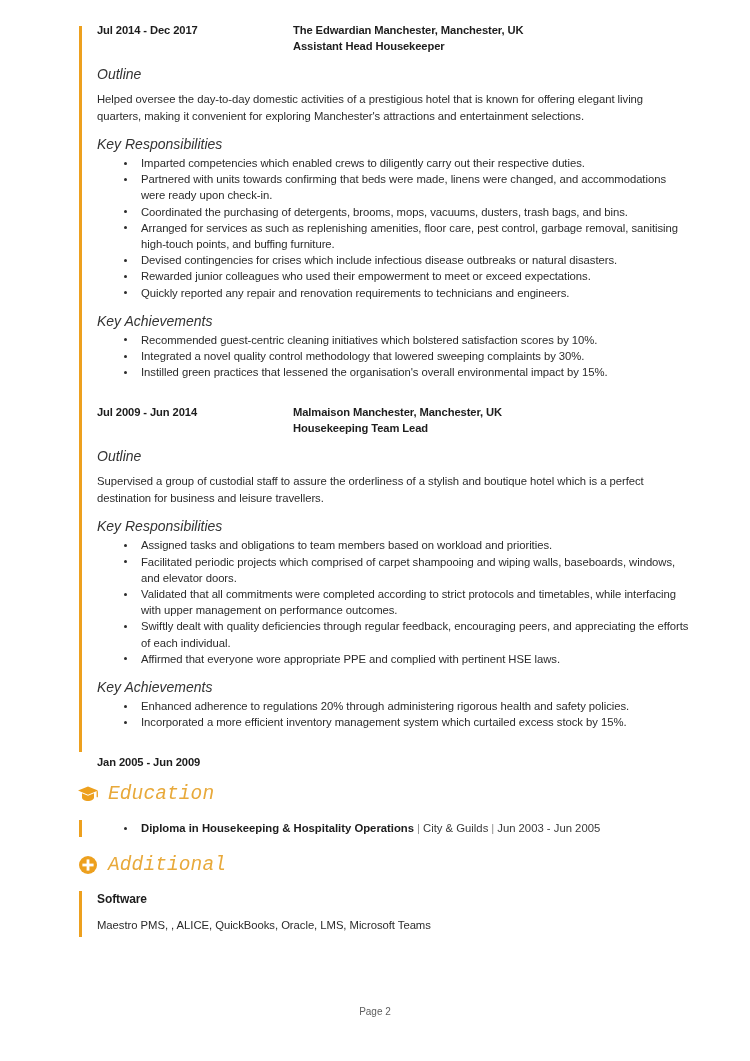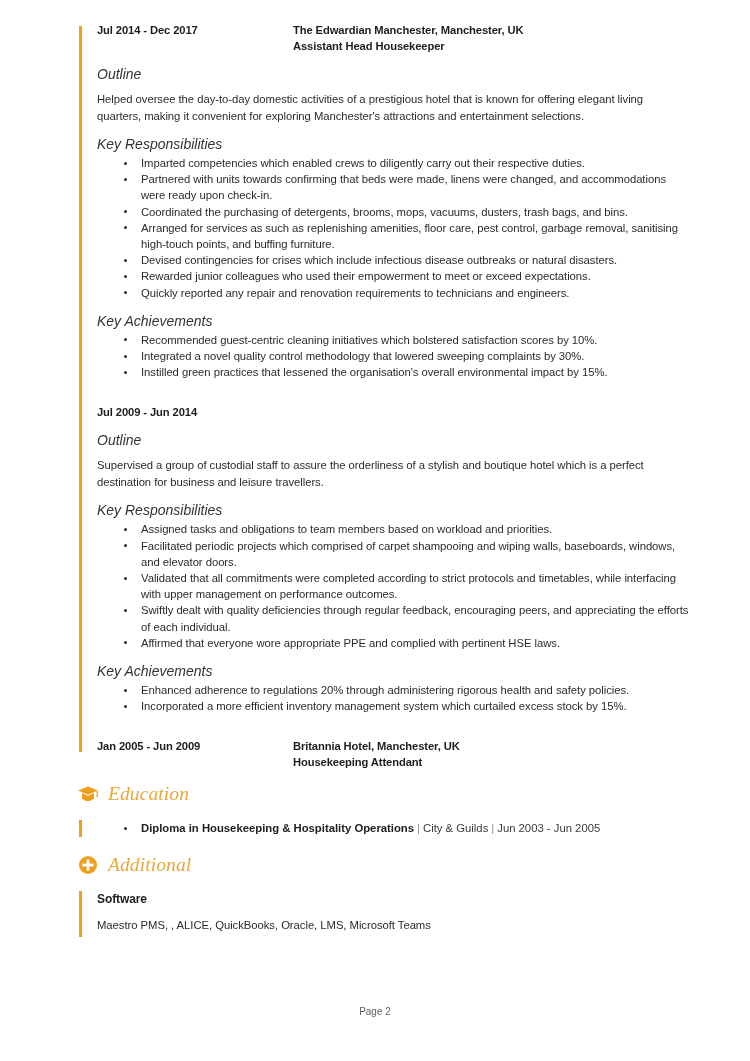--- a/index.html
+++ b/index.html
@@ -121,21 +121,21 @@
   }
   .section-icon {
     width: 22px;
     height: 22px;
     flex: 0 0 22px;
     display: flex;
     align-items: center;
     justify-content: center;
   }
   .section-title {
-    font-family: Liberation Serif, serif;
+    font-family: Liberation Mono, monospace;
     font-style: italic;
     font-size: 19.5px;
     color: #E8A93A;
     letter-spacing: 0.1px;
     line-height: 22px;
   }
 
   
   .education-head { left: 77px; top: 783px; }
   .education-block {
@@ -252,20 +252,24 @@
         <ul class="bullets">
           <li>Recommended guest-centric cleaning initiatives which bolstered satisfaction scores by 10%.</li>
           <li>Integrated a novel quality control methodology that lowered sweeping complaints by 30%.</li>
           <li>Instilled green practices that lessened the organisation's overall environmental impact by 15%.</li>
         </ul>
       </div>
 
       <div class="job spaced">
         <div class="job-head">
           <div class="job-dates">Jul 2009 - Jun 2014</div>
+          <div class="job-meta">
+            <span>Malmaison Manchester, Manchester, UK</span>
+            <span class="job-title">Housekeeping Team Lead</span>
+          </div>
         </div>
         <div class="sub-label">Outline</div>
         <div class="outline-text">Supervised a group of custodial staff to assure the orderliness of a stylish and boutique hotel which is a perfect destination for business and leisure travellers.</div>
 
         <div class="sub-label">Key Responsibilities</div>
         <ul class="bullets">
           <li>Assigned tasks and obligations to team members based on workload and priorities.</li>
           <li>Facilitated periodic projects which comprised of carpet shampooing and wiping walls, baseboards, windows, and elevator doors.</li>
           <li>Validated that all commitments were completed according to strict protocols and timetables, while interfacing with upper management on performance outcomes.</li>
           <li>Swiftly dealt with quality deficiencies through regular feedback, encouraging peers, and appreciating the efforts of each individual.</li>
@@ -275,24 +279,20 @@
         <div class="sub-label">Key Achievements</div>
         <ul class="bullets">
           <li>Enhanced adherence to regulations 20% through administering rigorous health and safety policies.</li>
           <li>Incorporated a more efficient inventory management system which curtailed excess stock by 15%.</li>
         </ul>
       </div>
 
       <div class="job spaced-last">
         <div class="job-head">
           <div class="job-dates">Jan 2005 - Jun 2009</div>
-          <div class="job-meta">
-            <span>Britannia Hotel, Manchester, UK</span>
-            <span class="job-title">Housekeeping Attendant</span>
-          </div>
         </div>
       </div>
 
     </div>
   </div>
 
   <div class="section-head education-head">
     <span class="section-icon">
       <svg width="22" height="18" viewBox="0 0 22 18" aria-hidden="true">
         <path d="M11 1.4 L21 5.6 L11 9.8 L1 5.6 Z" fill="#EDA01E"></path>

